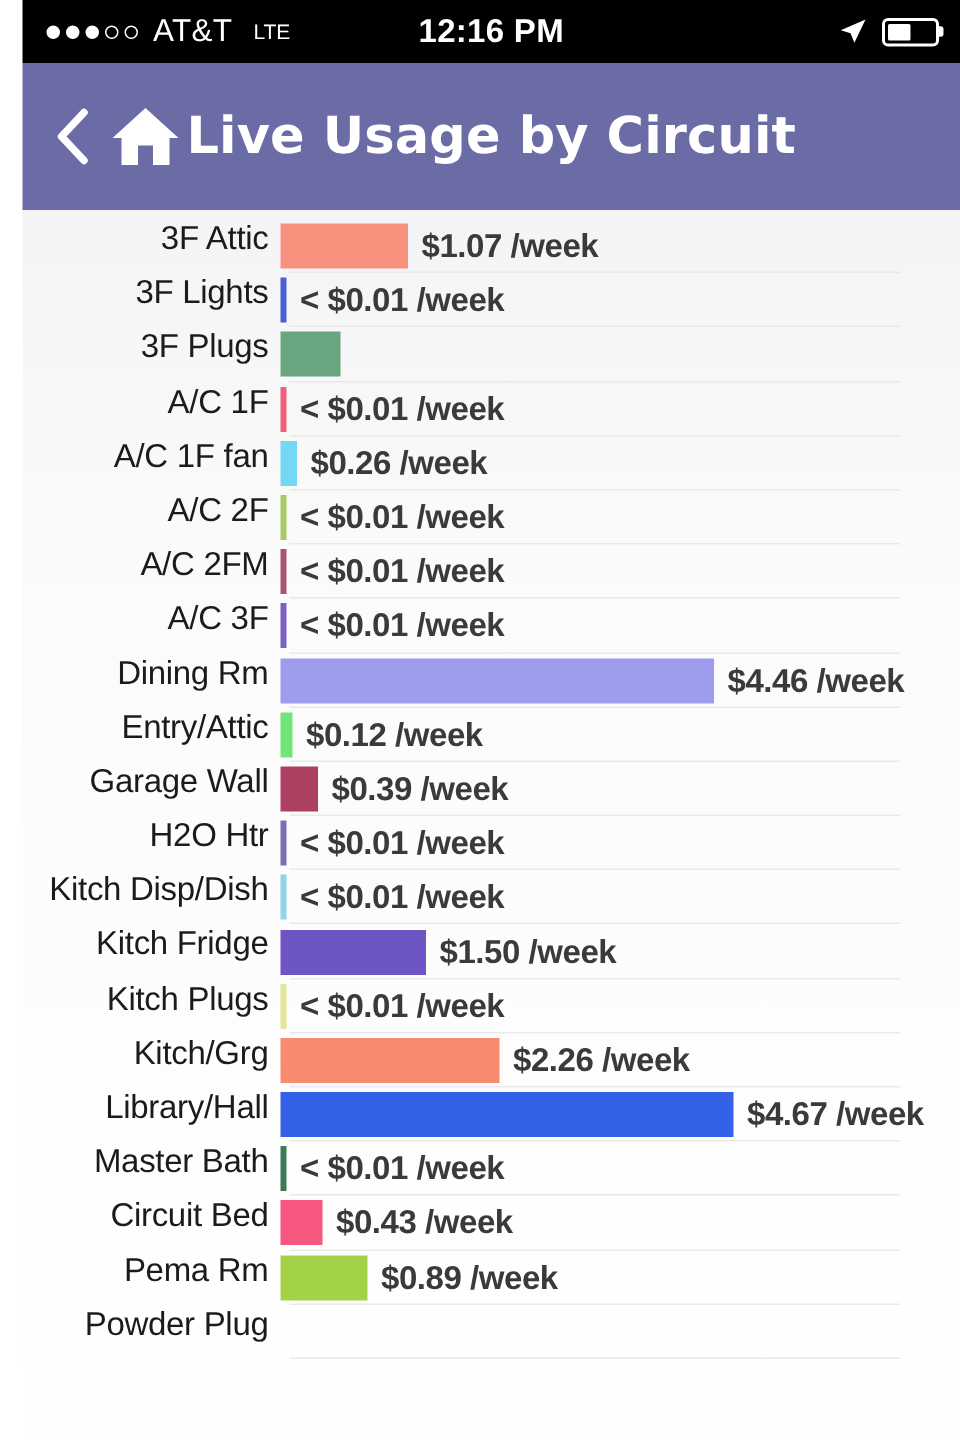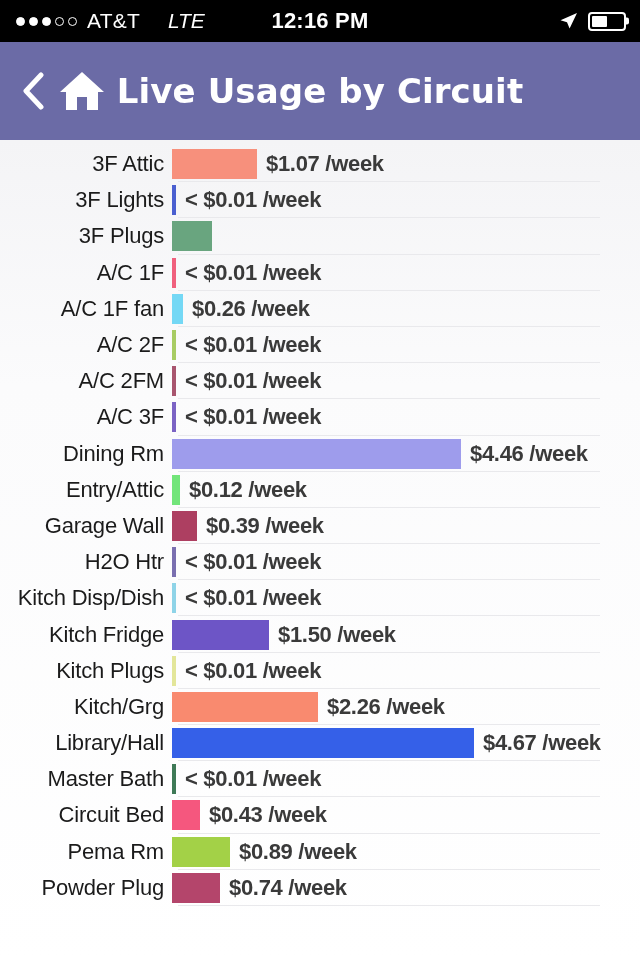--- a/index.html
+++ b/index.html
@@ -16,20 +16,21 @@
     background: #ffffff;
   }
 
   .phone {
     position: relative;
     width: 640px;
     height: 960px;
     background: #ffffff;
     display: flex;
     flex-direction: column;
+    padding-left: 15px;
   }
 
   
   .status-bar {
     height: 42px;
     background: #000000;
     color: #ffffff;
     display: flex;
     align-items: center;
     flex: 0 0 42px;
@@ -60,25 +61,24 @@
   .dot.empty  { background: transparent; }
 
   .carrier {
     font-size: 21px;
     letter-spacing: 0.2px;
     font-weight: 400;
     color: #ffffff;
   }
 
   .network {
-    font-size: 21px;
-    margin-left: 28px;
+    font-size: 14px;
+    margin-left: 14px;
     font-weight: 400;
     color: #ffffff;
-    font-style: italic;
   }
 
   .status-clock {
     position: absolute;
     left: 0; right: 0;
     text-align: center;
     font-size: 22px;
     font-weight: 700;
     color: #ffffff;
     letter-spacing: 0.2px;
@@ -171,21 +171,21 @@
 
   .rows {
     position: relative;
     padding-top: 6px;
   }
 
   .row {
     position: relative;
     height: 36.2px;
     display: flex;
-    align-items: center;
+    align-items: flex-start;
   }
 
   
   .row::after {
     content: "";
     position: absolute;
     left: 178px;
     right: 40px;
     bottom: 0;
     height: 1px;
@@ -412,21 +412,17 @@
         </div>
         <div class="row">
           <div class="row-label">Pema Rm</div>
           <div class="bar-zone">
             <div class="bar" style="width: 58px; background: rgb(163, 209, 71);"></div>
             <div class="bar-value">$0.89 /week</div>
           </div>
         </div>
         <div class="row">
           <div class="row-label">Powder Plug</div>
-          <div class="bar-zone">
-            <div class="bar" style="width: 48px; background: rgb(180, 69, 107);"></div>
-            <div class="bar-value">$0.74 /week</div>
-          </div>
         </div>
       </div>
   </div>
 
 </div>
 
 </body></html>

